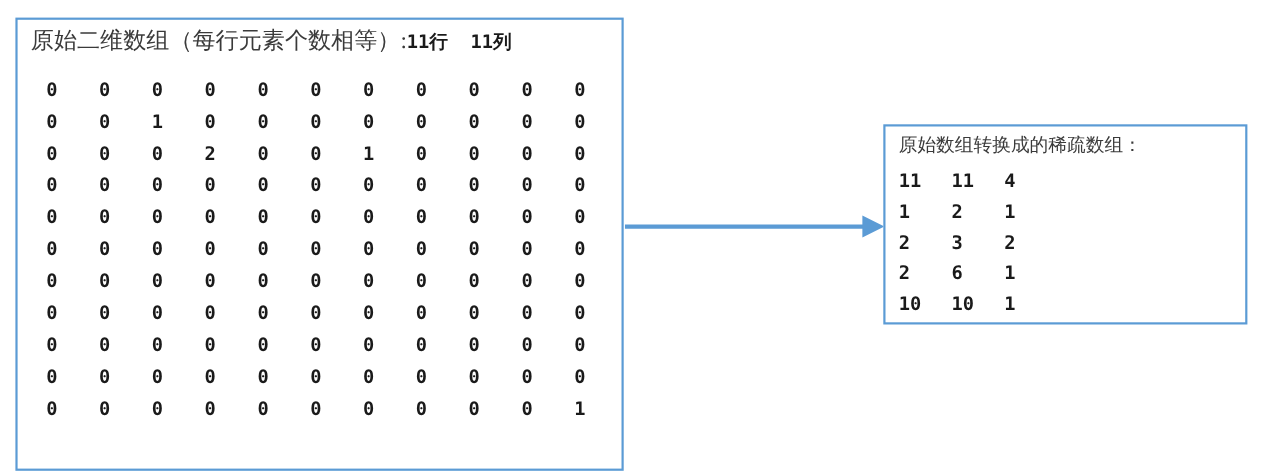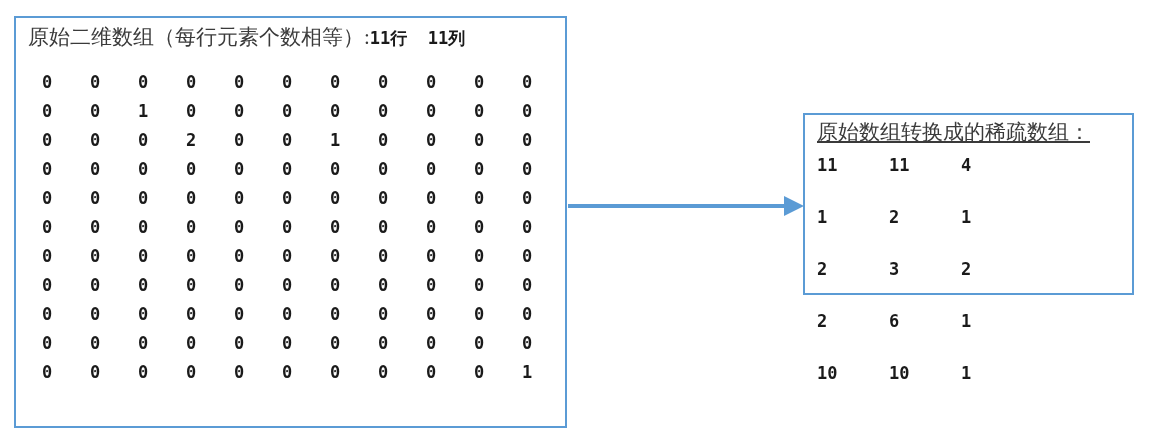--- a/index.html
+++ b/index.html
@@ -84,34 +84,32 @@
     border: 2px solid #5B9BD5;
     background: #ffffff;
   }
 
   #sparse-array-title {
     position: absolute;
     left: 12px;
     top: 2px;
     white-space: pre;
     font-family: "Liberation Serif", serif;
-    font-size: 21px;
+    font-size: 17px;
     line-height: 30px;
     color: #3a3a3a;
-    text-decoration: underline;
   }
 
   #sparse-grid {
     position: absolute;
     left: 12px;
     top: 36px;
     display: grid;
     grid-template-columns: repeat(3, 48px);
     grid-auto-rows: 28px;
-    gap: 24px;
   }
   .sparse-cell {
     font-family: "DejaVu Sans Mono", monospace;
     font-size: 17px;
     font-weight: bold;
     color: #1a1a1a;
     line-height: 28px;
     text-align: left;
   }
 </style>

